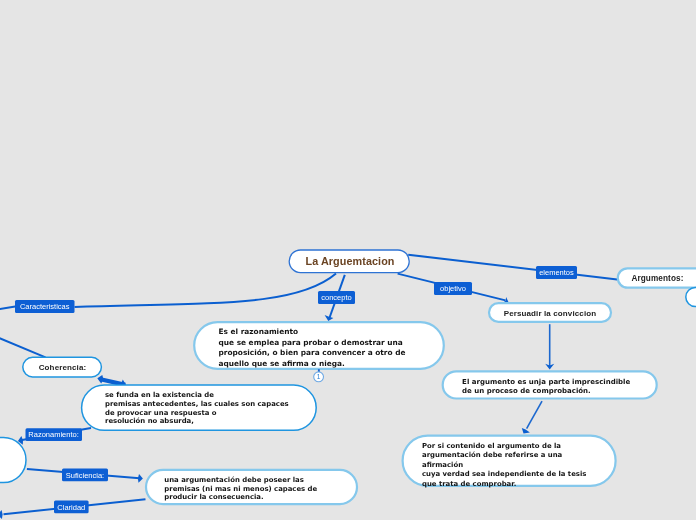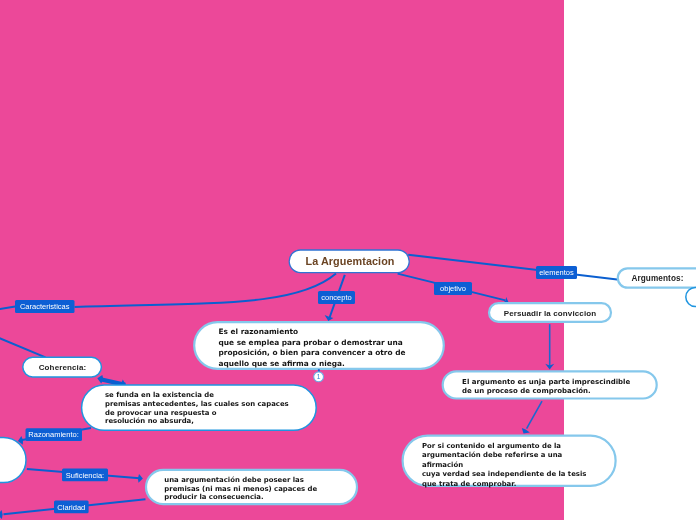--- a/index.html
+++ b/index.html
@@ -1,19 +1,19 @@
 <!DOCTYPE html>
 <html><head>
 <meta charset="utf-8">
 <title>La Arguemtacion</title>
 <style>
   html,body{margin:0;padding:0;background:#ffffff;-webkit-font-smoothing:antialiased;}
   svg text{-webkit-font-smoothing:antialiased;}
   body{width:696px;height:520px;overflow:hidden;font-family:"DejaVu Sans",sans-serif;}
-  #canvas{position:relative;width:564px;height:520px;background:#ec4899;}
+  #canvas{position:relative;width:696px;height:520px;background:#e5e5e5;}
   svg#map{position:absolute;left:0;top:0;width:696px;height:520px;display:block;}
   .conn{fill:none;stroke:#0b5fd0;stroke-width:2;}
   .conn-thin{fill:none;stroke:#1c68cf;stroke-width:1.6;}
   .conn-thick{fill:none;stroke:#0b5fd0;stroke-width:4.2;}
   .ahead{fill:#0b5fd0;stroke:none;}
   .sk-lite{fill:#ffffff;stroke:#85c8ec;stroke-width:2.2;}
   .sk-dark{fill:#ffffff;stroke:#1f95e0;stroke-width:1.5;}
   .lbl-rect{fill:#0d5fd4;}
   .lbl-txt{fill:#ffffff;font-family:"Liberation Sans",sans-serif;font-size:7.5px;font-weight:normal;letter-spacing:0px;}
   .body-txt{fill:#141414;font-family:"DejaVu Sans",sans-serif;font-size:7.4px;font-weight:bold;letter-spacing:0px;}

